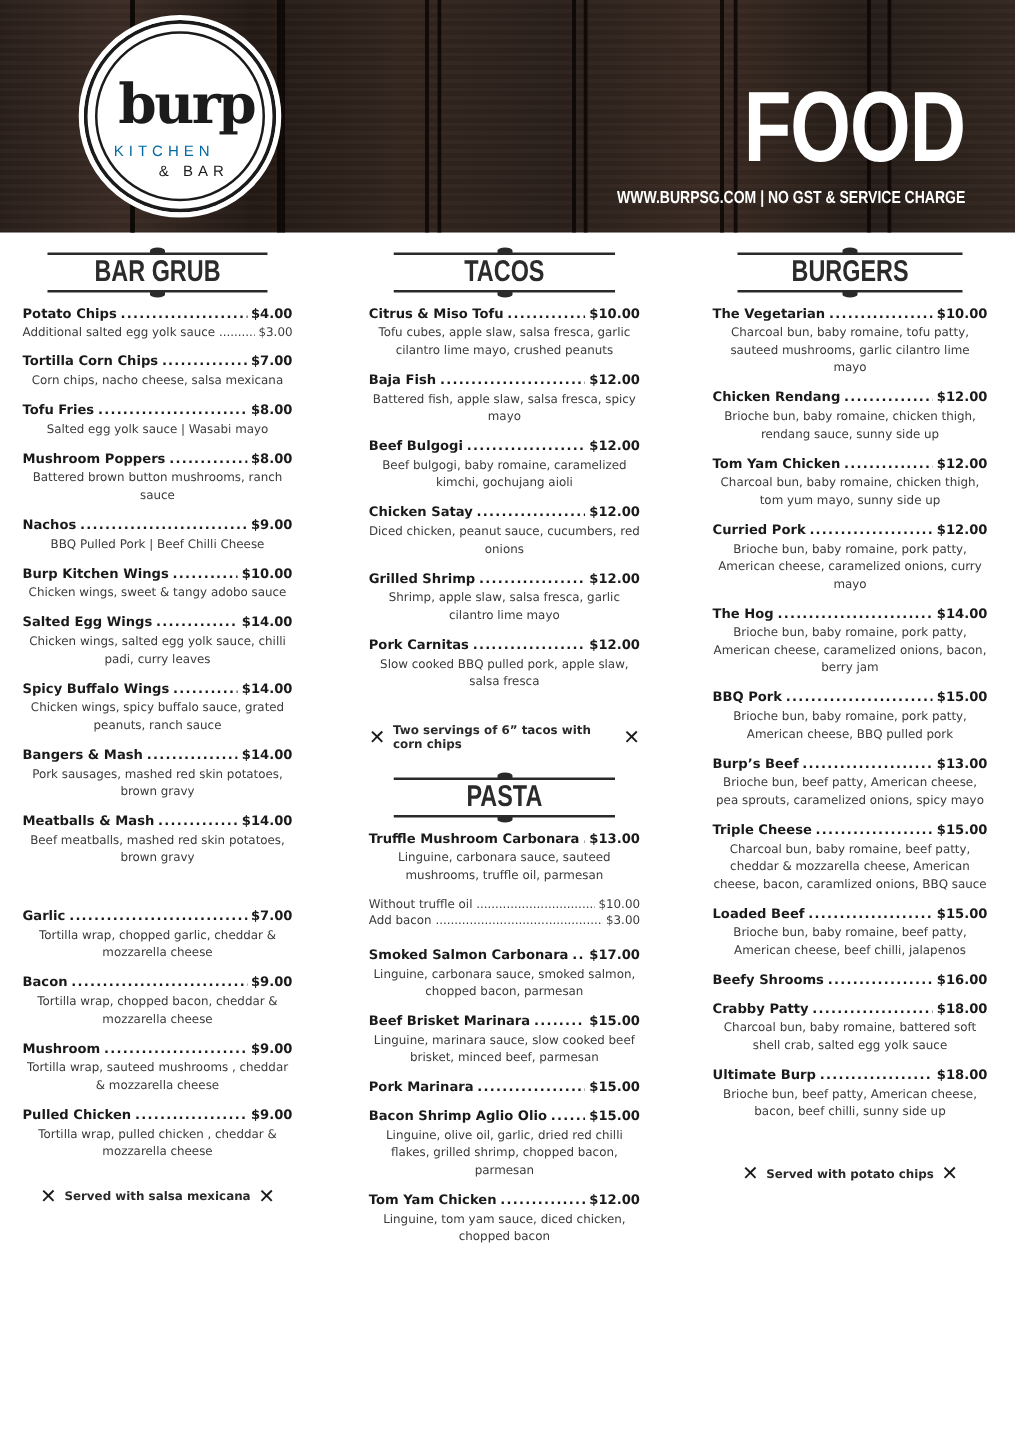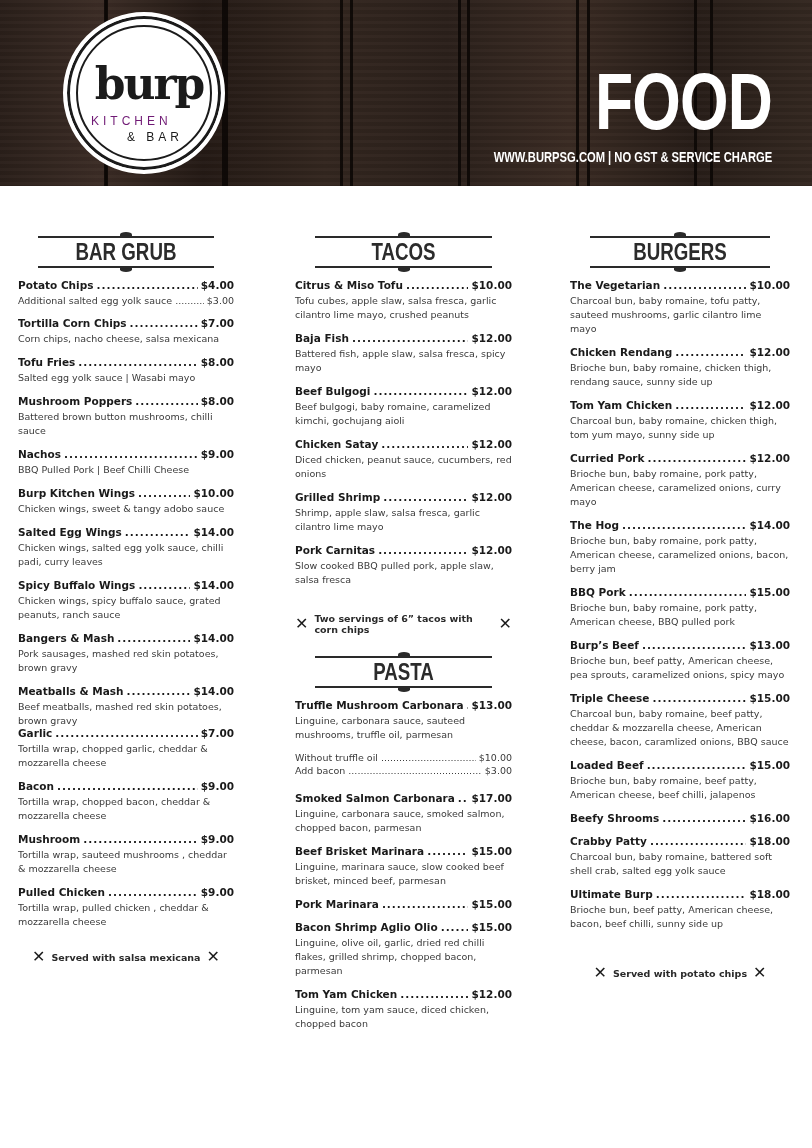--- a/index.html
+++ b/index.html
@@ -25,21 +25,21 @@
     position:absolute; left:9px; top:9px; right:9px; bottom:9px; border-radius:50%;
     border:2px solid #1b1b1b; background:#fff;
   }
   .logo-word {
     position:absolute; left:22px; top:46px; width:120px; text-align:center;
     font-family:"DejaVu Serif", serif; font-weight:bold; font-size:44px; letter-spacing:-2px;
     color:#1b1b1b; line-height:44px;
   }
   .logo-sub1 {
     position:absolute; left:24px; top:98px; font-family:"Liberation Sans", sans-serif;
-    font-size:12px; letter-spacing:4px; color:#701a75;
+    font-size:12px; letter-spacing:4px; color:#0369a1;
   }
   .logo-sub2 {
     position:absolute; left:60px; top:114px; font-family:"Liberation Sans", sans-serif;
     font-size:12px; letter-spacing:4px; color:#1b1b1b;text-align:center;
   }
 
   .food-title {
     position:absolute; right:40px; top:62px; font-family:"Liberation Sans", sans-serif;
     font-weight:bold; font-size:80px; line-height:80px; color:#ffffff; letter-spacing:-1px;
     transform:scaleX(0.78); transform-origin:right top;
@@ -49,34 +49,34 @@
     font-weight:bold; font-size:14px; color:#ffffff; white-space:nowrap;
     transform:scaleX(0.8); transform-origin:right top;
   }
 
   
   .col { position:absolute; top:196px; }
   .col1 { left:18px; width:216px; }
   .col2 { left:295px; width:217px; }
   .col3 { left:570px; width:220px; }
 
-  .sec-head { position:relative; height:44px; margin-bottom:4px;margin-top:34px; }
+  .sec-head { position:relative; height:44px; margin-bottom:4px; }
   .sec-head .rule { position:absolute; left:20px; right:20px; height:2px; background:#2a2a2a; }
   .sec-head .rule.top { top:6px; }
   .sec-head .rule.bot { top:36px; }
   .sec-head .notch { position:absolute; left:50%; width:12px; height:5px; margin-left:-6px; background:#2a2a2a; border-radius:50% 50% 0 0; }
   .sec-head .notch.top { top:2px; }
   .sec-head .notch.bot { top:37px; border-radius:0 0 50% 50%; }
   .sec-title {
     position:absolute; left:0; right:0; top:9px; text-align:center;
     font-family:"Liberation Sans", sans-serif; font-weight:bold; font-size:24px; line-height:26px;
     color:#2b2b2b; transform:scaleX(0.78);
   }
 
-  .item { margin-bottom:9px; }
+  .item { margin-bottom:9px;text-align:center; }
   .item-row { display:flex; align-items:baseline; font-size:10.5px; font-weight:bold; color:#1a1a1a; line-height:14px; }
   .item-name { white-space:nowrap; }
   .dots { flex:1; overflow:hidden; white-space:nowrap; margin:0 3px; font-weight:bold; letter-spacing:1px; }
   .dots::after { content:"................................................................................................................................"; }
   .price { white-space:nowrap; }
   .desc { font-size:9.5px; color:#3a3a3a; line-height:14px; margin-top:2px; }
   .sub-row { display:flex; align-items:baseline; font-size:9.5px; color:#3a3a3a; line-height:13px; }
   .sub-row .dots { font-weight:normal; letter-spacing:0; }
 
   .note { display:flex; align-items:center; justify-content:center; font-size:9.5px; font-weight:bold; color:#2a2a2a; gap:6px; }
@@ -140,21 +140,21 @@
           <span class="price">$8.00</span>
         </div>
       <div class="desc">Salted egg yolk sauce | Wasabi mayo</div>
     </div>
     <div class="item">
       <div class="item-row">
           <span class="item-name">Mushroom Poppers</span>
           <span class="dots"></span>
           <span class="price">$8.00</span>
         </div>
-      <div class="desc">Battered brown button mushrooms, chilli sauce</div>
+      <div class="desc">Battered brown button mushrooms, ranch sauce</div>
     </div>
     <div class="item">
       <div class="item-row">
           <span class="item-name">Nachos</span>
           <span class="dots"></span>
           <span class="price">$9.00</span>
         </div>
       <div class="desc">BBQ Pulled Pork | Beef Chilli Cheese</div>
     </div>
     <div class="item">

